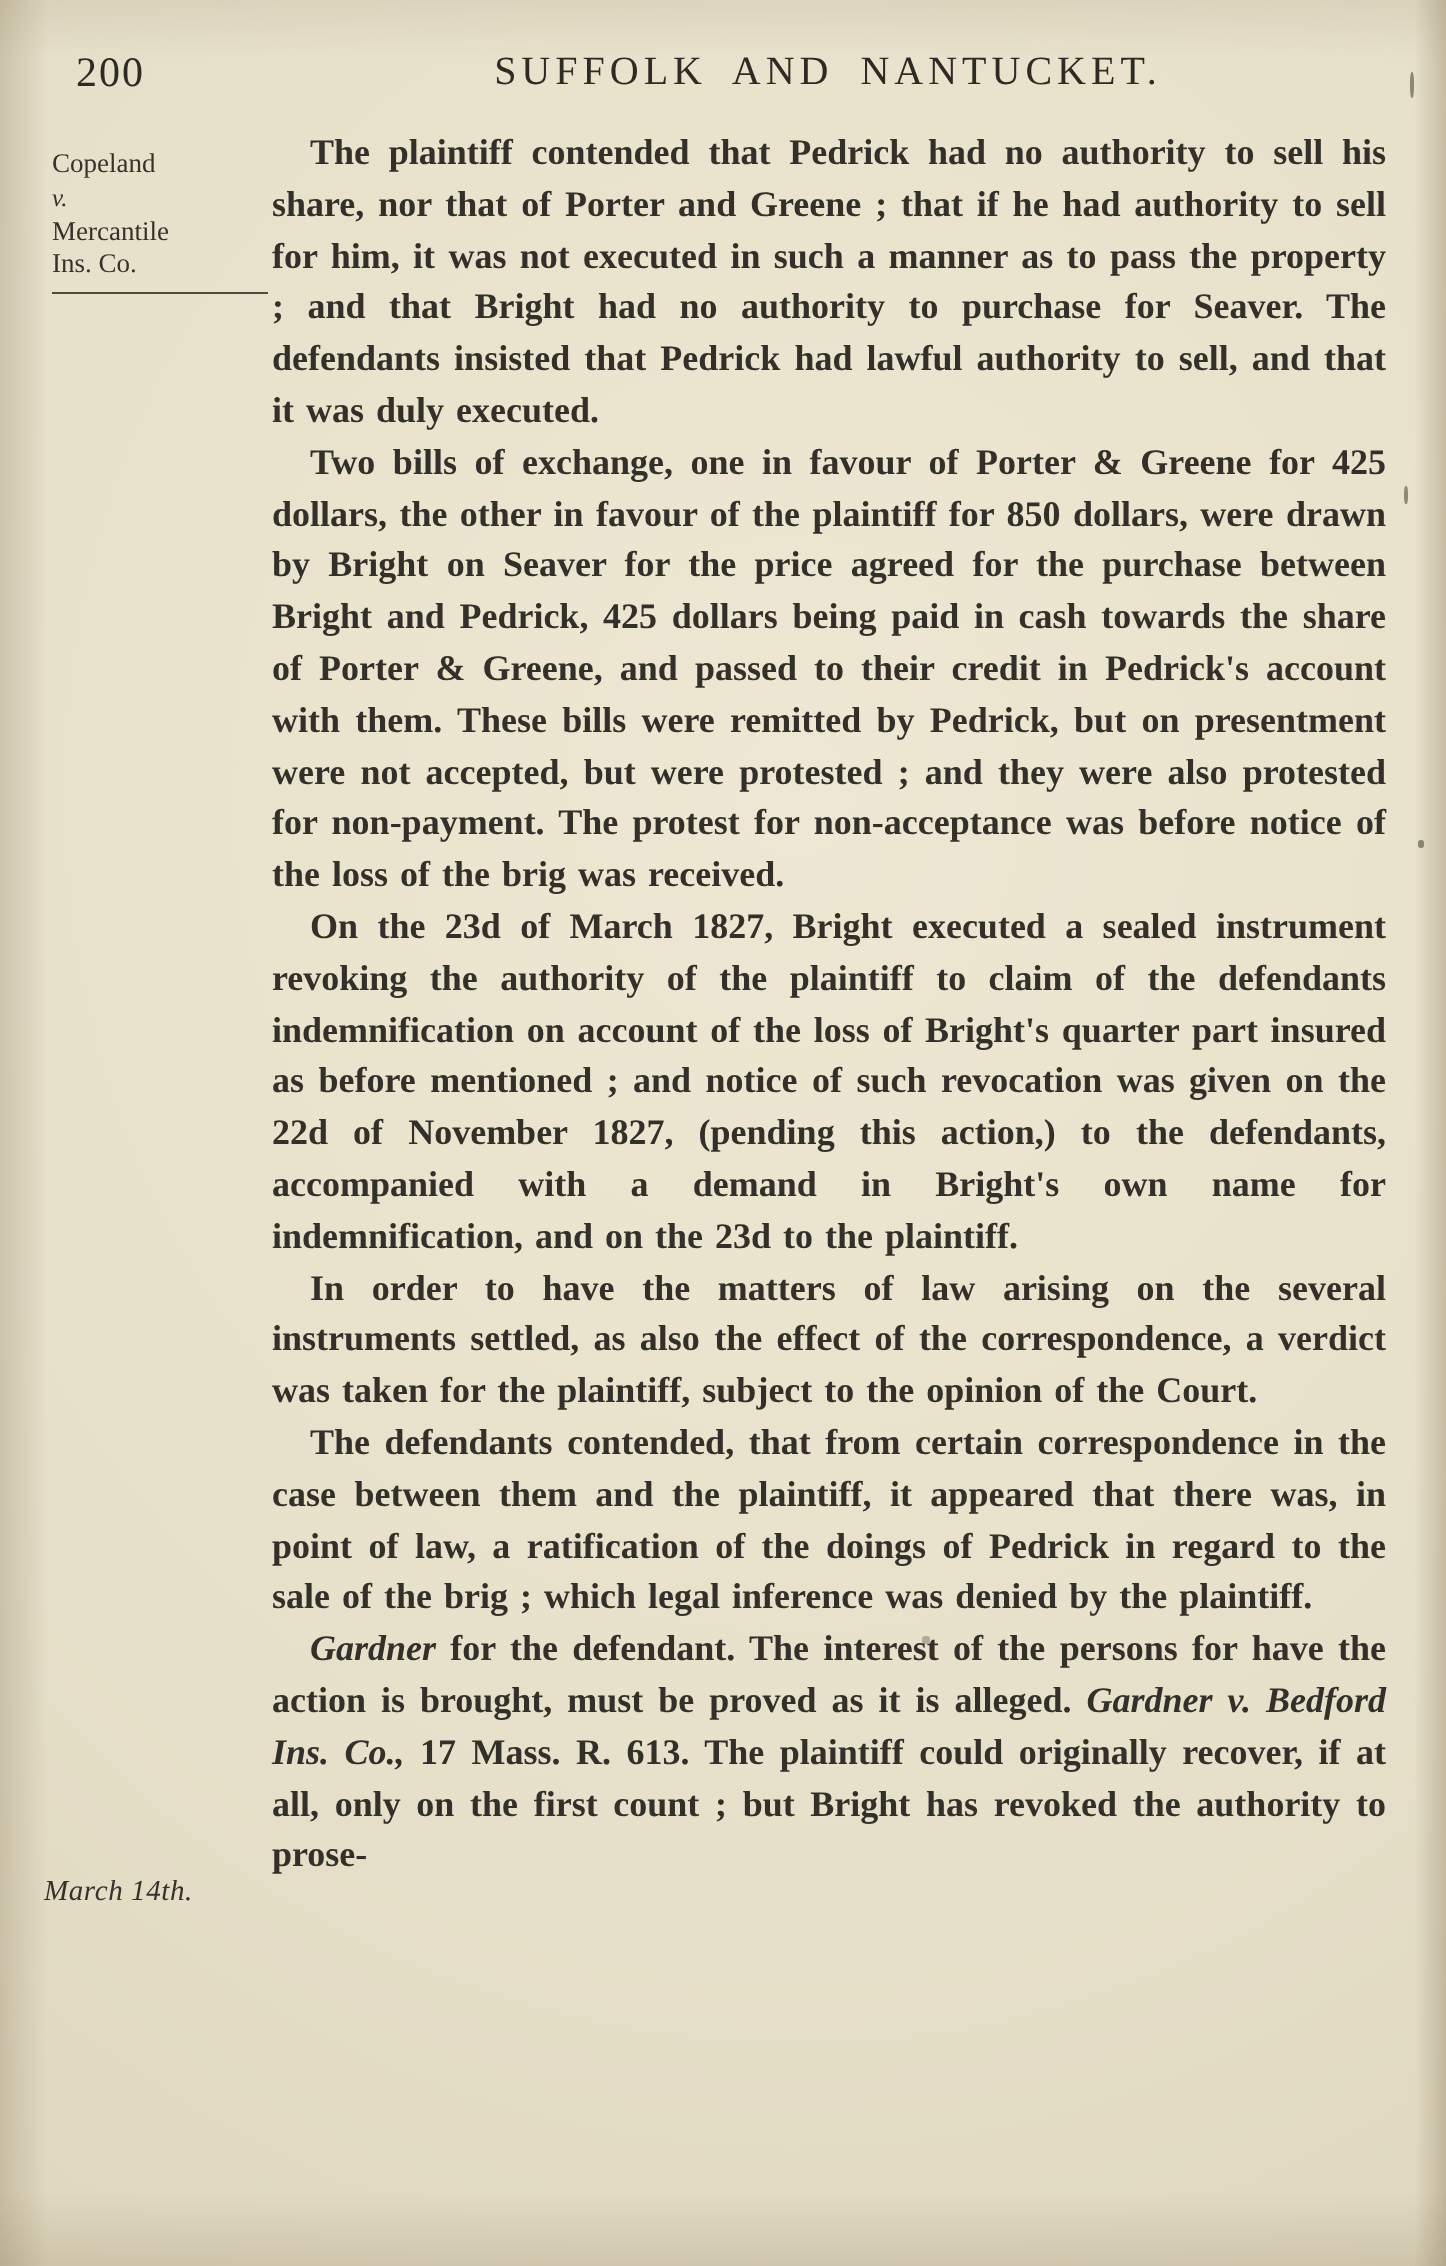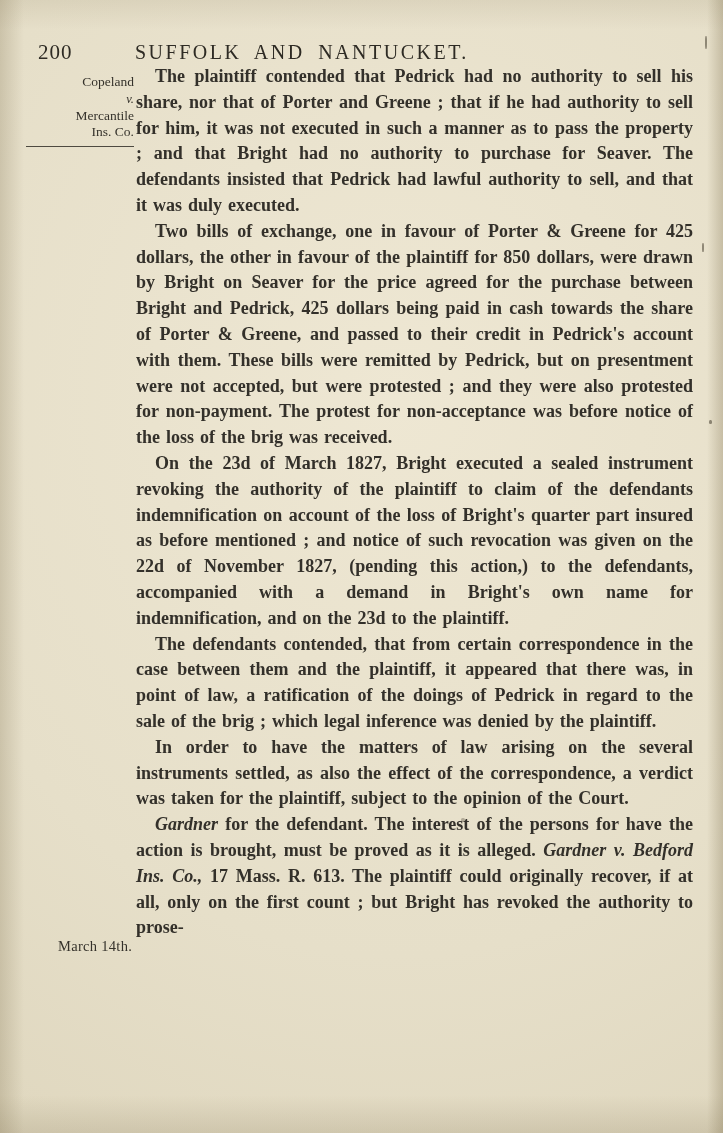--- a/index.html
+++ b/index.html
@@ -12,35 +12,35 @@
   }
   .page {
     position:relative; width:723px; height:1133px; overflow:hidden;
     background:
       linear-gradient(90deg,  rgba(110,95,60,0.22), rgba(110,95,60,0) 24px),
       linear-gradient(270deg, rgba(110,95,60,0.28), rgba(110,95,60,0) 16px),
       linear-gradient(0deg,   rgba(110,95,60,0.16), rgba(110,95,60,0) 38px),
       linear-gradient(180deg, rgba(110,95,60,0.10), rgba(110,95,60,0) 30px),
       radial-gradient(ellipse 130% 95% at 55% 35%, #eee7d3 0%, #e6dfc9 52%, #dbd2b8 100%);
   }
-  .running-head { position:absolute; top:40px; left:38px; width:655px; height:26px; }
+  .running-head { position:absolute; top:24px; left:38px; width:655px; height:26px; }
   .folio { position:absolute; left:0; top:0; font-size:21px; letter-spacing:1px; color:#2e2b24; }
   .running-title {
-    position:absolute; left:97px; right:0; top:1px; text-align:left;
+    position:absolute; left:97px; right:0; top:1px; text-align:center;
     font-size:20px; letter-spacing:2.5px; word-spacing:6px; color:#2e2b24;
   }
   .margin-case {
     position:absolute; left:26px; top:74px; width:108px;
-    text-align:right; font-size:13.5px; line-height:16.8px; color:#35322b;
+    text-align:left; font-size:13.5px; line-height:16.8px; color:#35322b;
   }
   .mc-v { font-style:italic; font-size:12.5px; }
   .mc-rule { margin-top:5px; border-top:1px solid rgba(50,47,40,0.85); height:0; }
   .margin-date {
     position:absolute; left:22px; top:938px; width:112px;
-    font-size:14.5px; letter-spacing:0.3px; color:#35322b;margin-left:36px;
+    font-style:italic; font-size:14.5px; letter-spacing:0.3px; color:#35322b;
   }
   .text-block {
     position:absolute; left:136px; top:64px; width:557px;
     font-size:18px; line-height:25.8px; text-align:justify; color:#33302a;font-weight:bold;
   }
   .para { text-indent:19px; word-spacing:1.5px; }
   .para em { font-style:italic; }
   .speck { position:absolute; background:rgba(70,62,48,0.55); border-radius:40%; }
   .speck-a { left:705px; top:36px;  width:2px; height:13px; }
   .speck-b { left:702px; top:243px; width:2px; height:9px; }
@@ -64,22 +64,22 @@
     <div class="mc-line">Ins. Co.</div>
     <div class="mc-rule"></div>
   </aside>
 
   <aside class="margin-date">March 14th.</aside>
 
   <main class="text-block">
     <p class="para">The plaintiff contended that Pedrick had no authority to sell his share, nor that of Porter and Greene ; that if he had authority to sell for him, it was not executed in such a manner as to pass the property ; and that Bright had no authority to purchase for Seaver.  The defendants insisted that Pedrick had lawful authority to sell, and that it was duly executed.</p>
     <p class="para">Two bills of exchange, one in favour of Porter &amp; Greene for 425 dollars, the other in favour of the plaintiff for 850 dollars, were drawn by Bright on Seaver for the price agreed for the purchase between Bright and Pedrick, 425 dollars being paid in cash towards the share of Porter &amp; Greene, and passed to their credit in Pedrick's account with them. These bills were remitted by Pedrick, but on presentment were not accepted, but were protested ; and they were also protested for non-payment.  The protest for non-acceptance was before notice of the loss of the brig was received.</p>
     <p class="para">On the 23d of March 1827, Bright executed a sealed instrument revoking the authority of the plaintiff to claim of the defendants indemnification on account of the loss of Bright's quarter part insured as before mentioned ; and notice of such revocation was given on the 22d of November 1827, (pending this action,) to the defendants, accompanied with a demand in Bright's own name for indemnification, and on the 23d to the plaintiff.</p>
+    <p class="para">In order to have the matters of law arising on the several instruments settled, as also the effect of the correspondence, a verdict was taken for the plaintiff, subject to the opinion of the Court.</p>
     <p class="para">The defendants contended, that from certain correspondence in the case between them and the plaintiff, it appeared that there was, in point of law, a ratification of the doings of Pedrick in regard to the sale of the brig ; which legal inference was denied by the plaintiff.</p>
-    <p class="para">In order to have the matters of law arising on the several instruments settled, as also the effect of the correspondence, a verdict was taken for the plaintiff, subject to the opinion of the Court.</p>
     <p class="para"><em>Gardner</em><span> for the defendant.  The interest of the persons for have the action is brought, must be proved as it is alleged.  </span><em>Gardner v. Bedford Ins. Co.,</em><span> 17 Mass. R. 613. The plaintiff could originally recover, if at all, only on the first count ; but Bright has revoked the authority to prose-</span></p>
   </main>
 
   <span class="speck speck-a"></span>
   <span class="speck speck-b"></span>
   <span class="speck speck-c"></span>
   <span class="speck speck-d"></span>
 
 </div>
 

